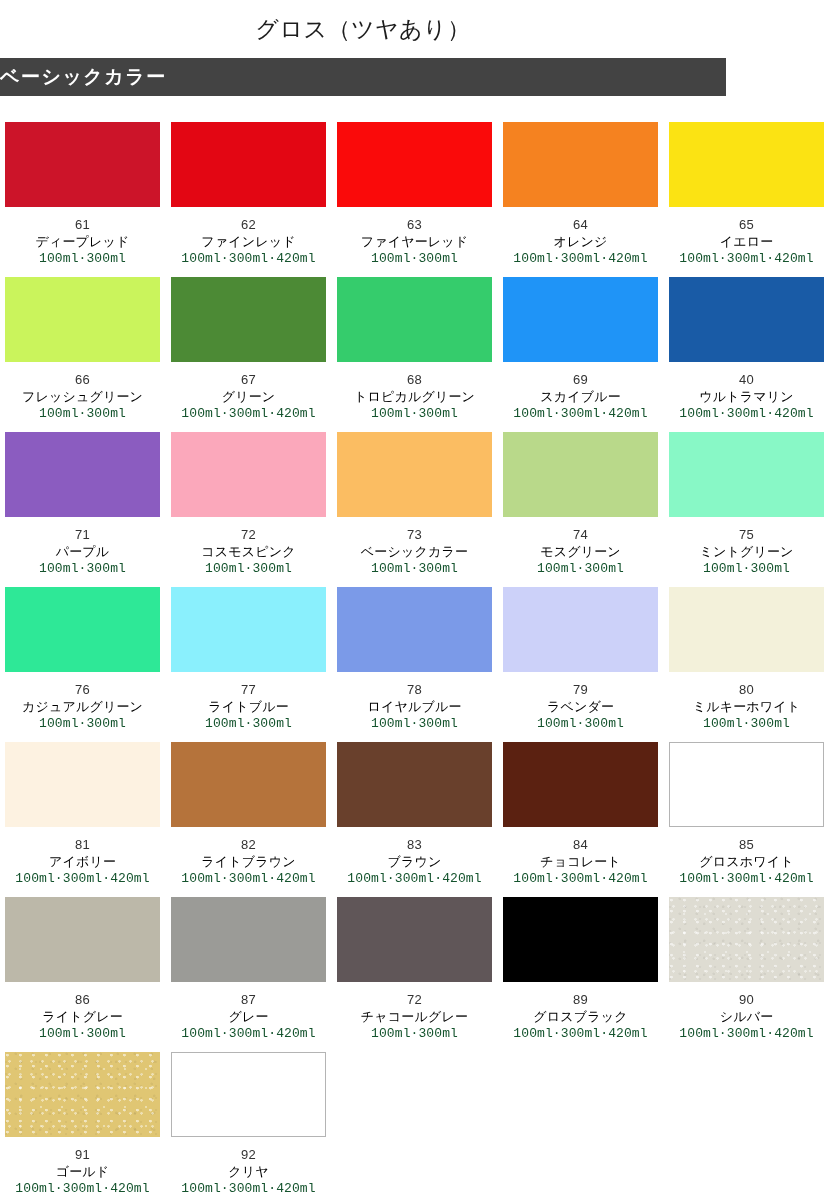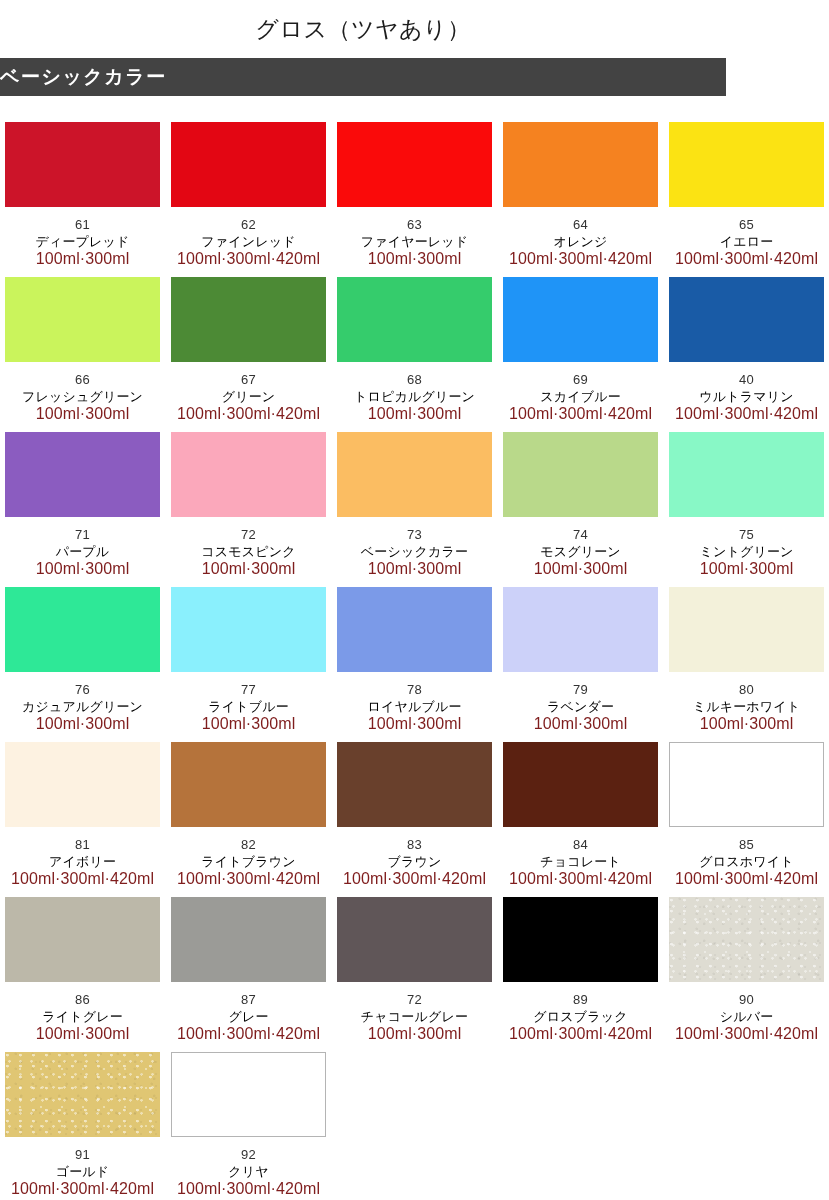--- a/index.html
+++ b/index.html
@@ -100,24 +100,25 @@
   }
 
   .swatch-name {
     font-size: 13px;
     color: #000000;
     white-space: nowrap;
     letter-spacing: 0.2px;
   }
 
   .swatch-sizes {
-    font-size: 16px;
-    color: #7f1d1d;
+    font-size: 13px;
+    color: #14532d;
     white-space: nowrap;
     letter-spacing: 0.1px;
+    font-family: Liberation Mono, monospace;
   }
 </style>
 </head>
 <body>
 
 <div class="page">
 
   <div class="page-title">グロス（ツヤあり）</div>
 
   <div class="section-bar">ベーシックカラー</div>

